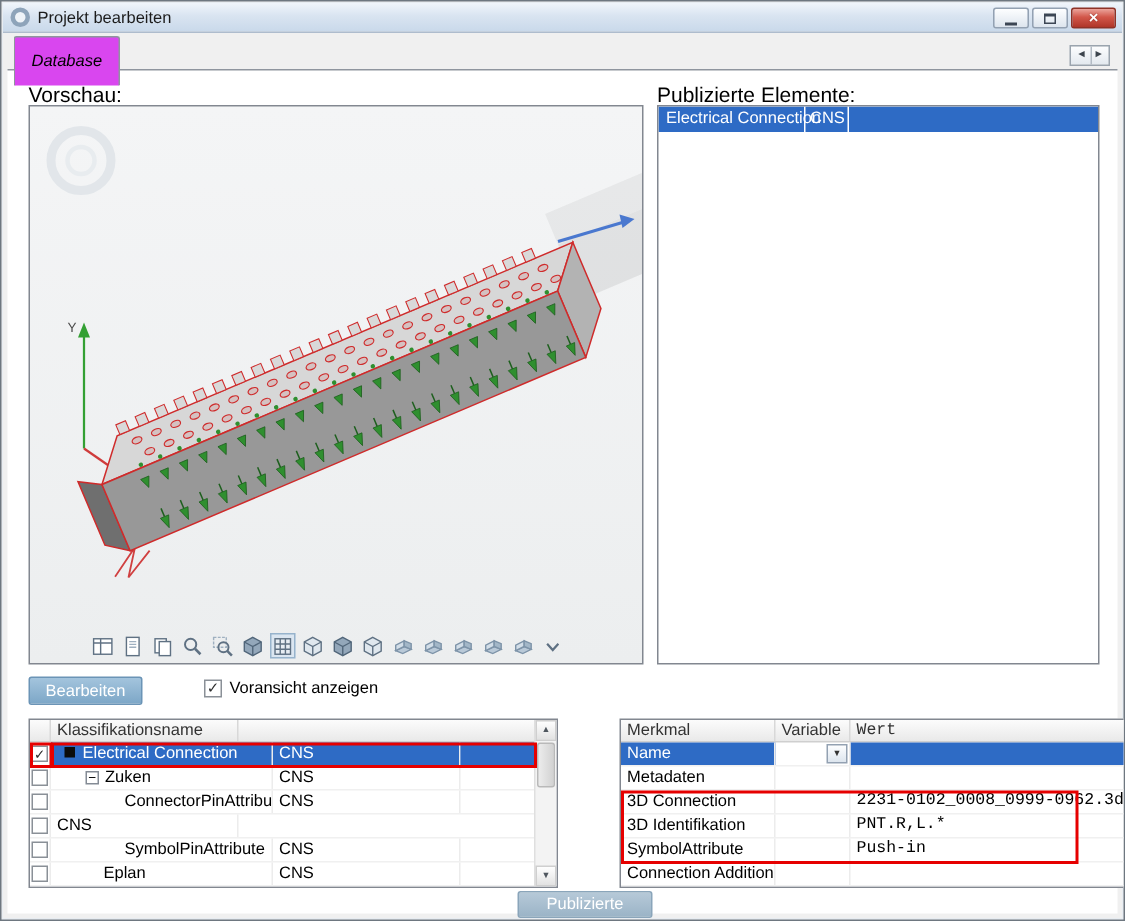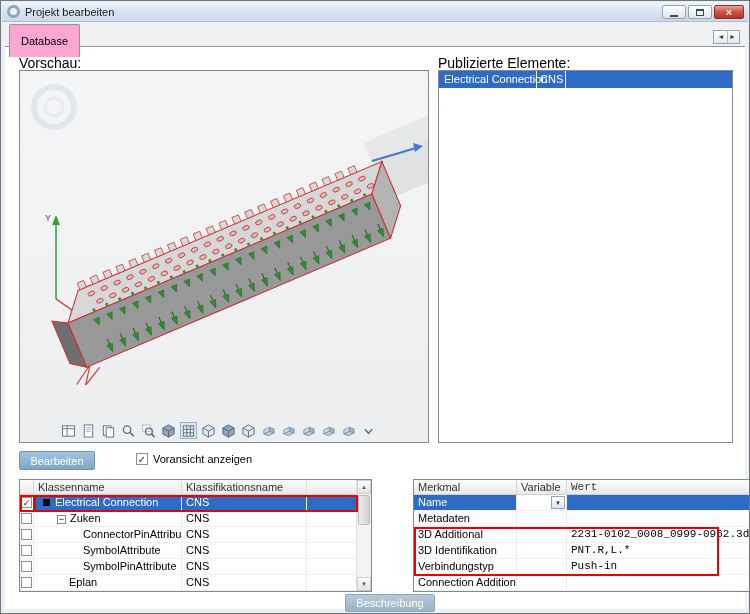--- a/index.html
+++ b/index.html
@@ -16,23 +16,23 @@
   .win-buttons { position:absolute; right:4px; top:3px; display:flex; gap:2px; }
   .wbtn { width:24px; height:14px; display:flex; align-items:center; justify-content:center;
           border:1px solid #93a1b2; border-radius:2px; background:linear-gradient(#fdfeff,#dde5ee); }
   .g-min { width:8px; height:2px; background:#3c4654; margin-top:7px; }
   .g-max { width:8px; height:7px; border:1px solid #3c4654; border-top-width:2px; }
   .wbtn.close { width:30px; background:linear-gradient(#eba49b,#d2574a 45%,#b03629); border-color:#8e3227; }
   .g-close { color:#fff; font-size:11px; font-weight:bold; line-height:12px; text-shadow:0 0 1px #7c2018; }
 
   
   .tabstrip { position:absolute; left:1px; top:21px; right:1px; height:25px; background:#f0f0f0; }
-  .tab { position:absolute; left:7px; top:2px; height:23px; padding:16px 11px; background:#f9a8d4;
+  .tab { position:absolute; left:7px; top:2px; height:23px; padding:16px 11px; background:#d946ef;
          border:1px solid #8f959e; border-bottom:none; border-radius:2px 2px 0 0;
-         display:flex; align-items:center; font-size:11px; z-index:3; }
+         display:flex; align-items:center; font-size:11px; z-index:3;font-style:italic; }
   .tab-arrows { position:absolute; right:8px; top:8px; display:flex; align-items:center; gap:1px;
                 border:1px solid #9aa4ae; background:linear-gradient(#fcfdfe,#e3e9ef); height:14px; padding:0 2px; }
   .tarrow { font-size:7px; color:#3d454e; width:10px; text-align:center; line-height:12px; }
   .tarrow + .tarrow { border-left:1px solid #b3bcc5; }
 
   
   .content { position:absolute; left:4px; right:4px; top:45px; bottom:4px; background:#fff;
              border-top:1px solid #8f959e; }
   .sec-label { position:absolute; font-size:14px; color:#000; }
   .lbl-vorschau { left:14px; top:8px; }
@@ -465,21 +465,20 @@
 
     <div class="btn bearbeiten">Bearbeiten</div>
     <label class="chk">
       <span class="cb" id="main-cb">✓</span>
       <span>Voransicht anzeigen</span>
     </label>
 
     <div class="gtable class-table">
       <div class="t-head">
         <div class="th cbw"></div>
-        <div class="th c1">Klassenname</div>
         <div class="th c2">Klassifikationsname</div>
         <div class="th c3"></div>
       </div>
       <div class="t-body" id="class-rows">
           <div class="t-row sel">
             <div class="cb-cell">
               <span class="cb-sm">✓</span>
             </div>
             <div class="cell c1 sel-cell"><span style="padding-left:5px"><span class="tree-square"></span><span class="lbl">Electrical Connection</span></span></div>
             <div class="cell c2 sel-cell">CNS</div>
@@ -498,21 +497,20 @@
               <span class="cb-sm"></span>
             </div>
             <div class="cell c1"><span style="padding-left:45px"><span class="lbl">ConnectorPinAttribute</span></span></div>
             <div class="cell c2">CNS</div>
             <div class="cell c3"></div>
           </div>
           <div class="t-row">
             <div class="cb-cell">
               <span class="cb-sm"></span>
             </div>
-            <div class="cell c1"><span style="padding-left:45px"><span class="lbl">SymbolAttribute</span></span></div>
             <div class="cell c2">CNS</div>
             <div class="cell c3"></div>
           </div>
           <div class="t-row">
             <div class="cb-cell">
               <span class="cb-sm"></span>
             </div>
             <div class="cell c1"><span style="padding-left:45px"><span class="lbl">SymbolPinAttribute</span></span></div>
             <div class="cell c2">CNS</div>
             <div class="cell c3"></div>
@@ -552,45 +550,45 @@
               </span>
             </div>
             <div class="cell p3 sel-cell"></div>
           </div>
           <div class="t-row">
             <div class="cell p1">Metadaten</div>
             <div class="cell p2"></div>
             <div class="cell p3"></div>
           </div>
           <div class="t-row">
-            <div class="cell p1">3D Additional</div>
+            <div class="cell p1">3D Connection</div>
             <div class="cell p2"></div>
             <div class="cell p3">2231-0102_0008_0999-0962.3db</div>
           </div>
           <div class="t-row">
             <div class="cell p1">3D Identifikation</div>
             <div class="cell p2"></div>
             <div class="cell p3">PNT.R,L.*</div>
           </div>
           <div class="t-row">
-            <div class="cell p1">Verbindungstyp</div>
+            <div class="cell p1">SymbolAttribute</div>
             <div class="cell p2"></div>
             <div class="cell p3">Push-in</div>
           </div>
           <div class="t-row">
             <div class="cell p1">Connection Additional Length</div>
             <div class="cell p2"></div>
             <div class="cell p3"></div>
           </div>
         </div>
       <div class="vscroll">
         <span class="sc up">▲</span>
         <span class="thumb"></span>
         <span class="sc down">▼</span>
       </div>
       <div id="prop-overlays">
           <div class="red-box" style="left: 0px; top: 47px; width: 305px; height: 49px;"></div>
         </div>
     </div>
 
-    <div class="btn beschreibung">Beschreibung</div>
+    <div class="btn beschreibung">Publizierte</div>
   </div>
 </div>
 
 </body></html>

